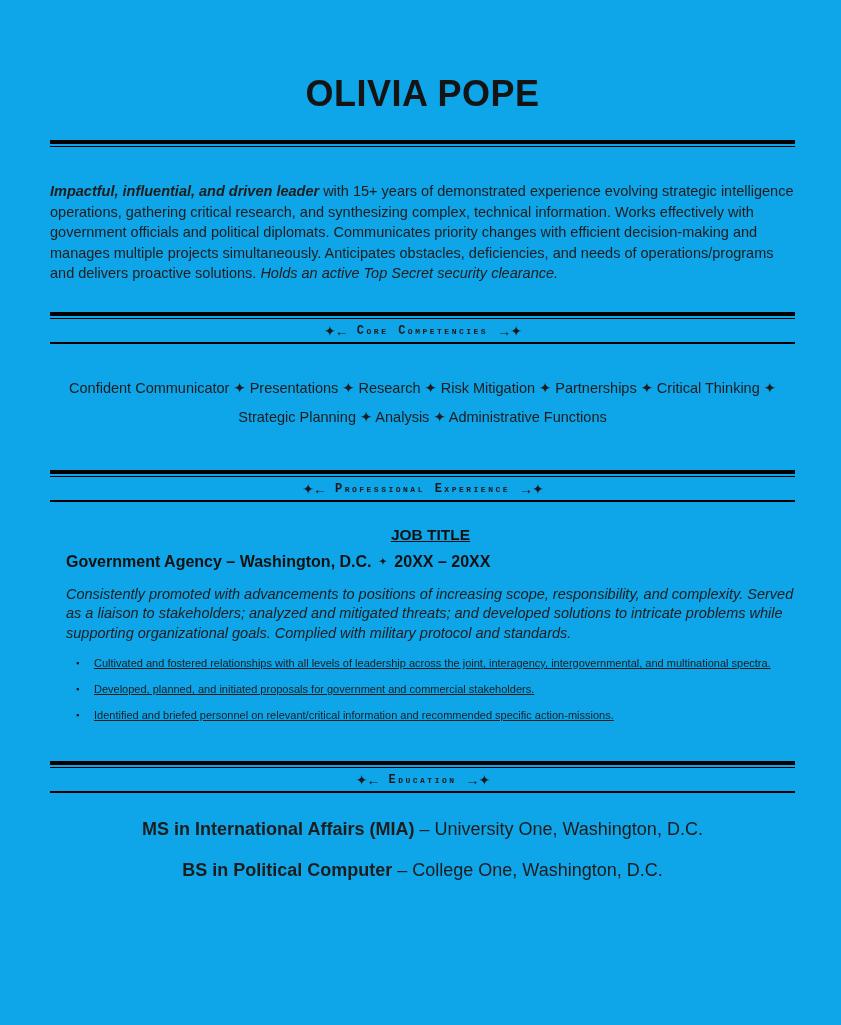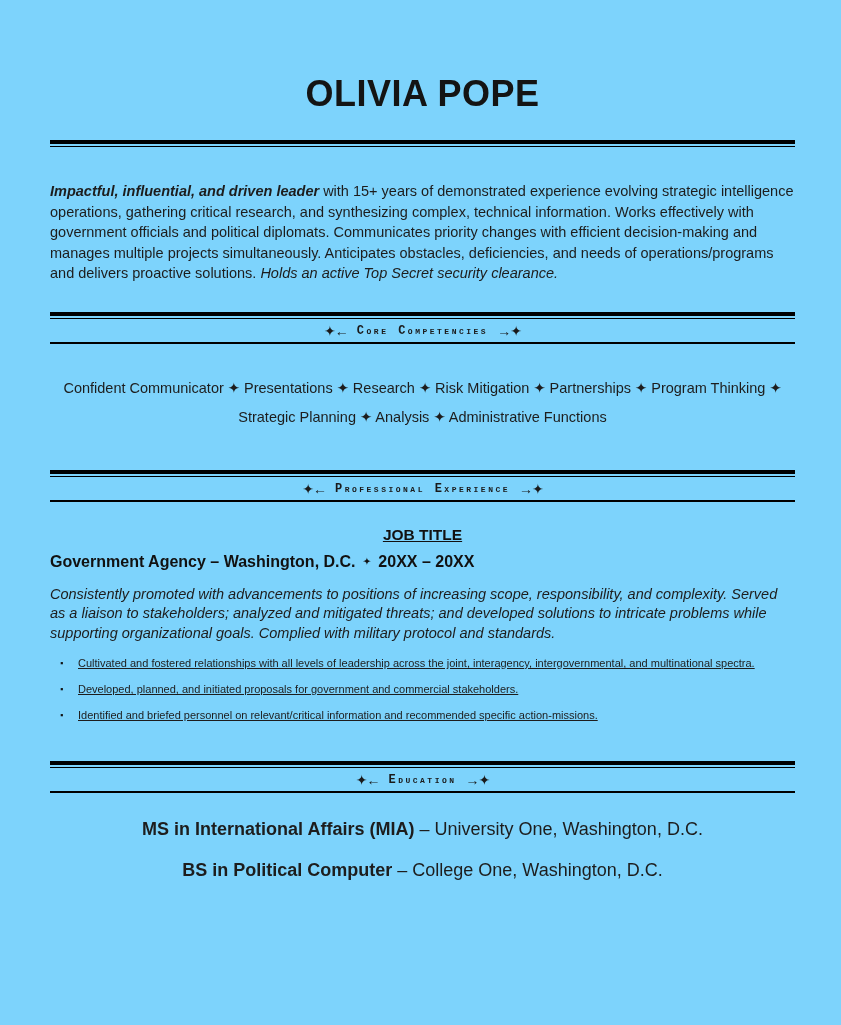--- a/index.html
+++ b/index.html
@@ -1,18 +1,18 @@
 <!DOCTYPE html>
 <html><head>
 <meta charset="utf-8">
 <style>
   html,body{margin:0;padding:0;background:#ffffff;}
   .page{
     width:841px;height:1025px;box-sizing:border-box;
-    padding:58px 46px 0 50px;background:#7dd3fc;overflow:hidden;
+    padding:58px 46px 0 50px;background:#0ea5e9;overflow:hidden;
     font-family:"Liberation Sans","DejaVu Sans",sans-serif;color:#1d1d1d;
   }
   .b{font-weight:700;}
   .i{font-style:italic;}
   .bi{font-weight:700;font-style:italic;}
 
   .name{margin:16px 0 0;text-align:center;font-size:36px;line-height:40px;
         font-weight:700;color:#141414;letter-spacing:.5px;}
   .contact{margin-top:10px;text-align:center;font-size:15.5px;line-height:22px;color:#1f1f1f;}
   .contact .email-domain{font-size:12.5px;}
@@ -28,21 +28,21 @@
   .section-header.mt-pro{margin-top:38px;}
   .section-header.mt-edu{margin-top:36px;}
   .section-title-row{display:flex;justify-content:center;align-items:center;gap:9px;padding:5px 0 4px;}
   .section-title{font-variant:small-caps;font-weight:700;font-size:12px;
                  letter-spacing:2.5px;color:#1a1a1a;font-family:Liberation Mono, monospace;}
   .decor{font-size:14px;color:#1a1a1a;letter-spacing:-1px;line-height:1;}
 
   .competencies{margin-top:30px;text-align:center;font-size:14.5px;}
   .comp-line{line-height:29px;}
 
-  .job{margin-top:22px;}
+  .job{margin-top:22px;margin-left:16px;}
   .job-title{text-align:center;font-weight:700;font-size:15.5px;line-height:22px;
              text-decoration:underline;color:#111;}
   .job-subtitle{text-align:left;font-weight:700;font-size:16px;line-height:22px;margin-top:4px;color:#111;}
   .job-subtitle .sep{vertical-align:2px;}
   .job-desc{margin:12px 0 0;font-size:14.5px;line-height:19.5px;}
 
   .bullets{margin-top:10px;}
   .bullet-row{display:flex;margin-bottom:6px;padding-left:10px;}
   .bullet-marker{width:18px;flex:none;font-size:9px;line-height:20px;color:#111;}
   .bullet-text{font-size:11px;line-height:20px;text-decoration:underline;}
@@ -68,21 +68,21 @@
     <div class="rule-double"></div>
     <div class="section-title-row">
       <span class="decor">✦←</span>
       <span class="section-title">Core Competencies</span>
       <span class="decor">→✦</span>
     </div>
     <div class="rule-thin"></div>
   </div>
 
   <div class="competencies">
-    <div class="comp-line">Confident Communicator ✦ Presentations ✦ Research ✦ Risk Mitigation ✦ Partnerships ✦ Program Thinking ✦</div>
+    <div class="comp-line">Confident Communicator ✦ Presentations ✦ Research ✦ Risk Mitigation ✦ Partnerships ✦ Critical Thinking ✦</div>
     <div class="comp-line">Strategic Planning ✦ Analysis ✦ Administrative Functions</div>
   </div>
 
   <div class="section-header mt-pro">
     <div class="rule-double"></div>
     <div class="section-title-row">
       <span class="decor">✦←</span>
       <span class="section-title">Professional Experience</span>
       <span class="decor">→✦</span>
     </div>

